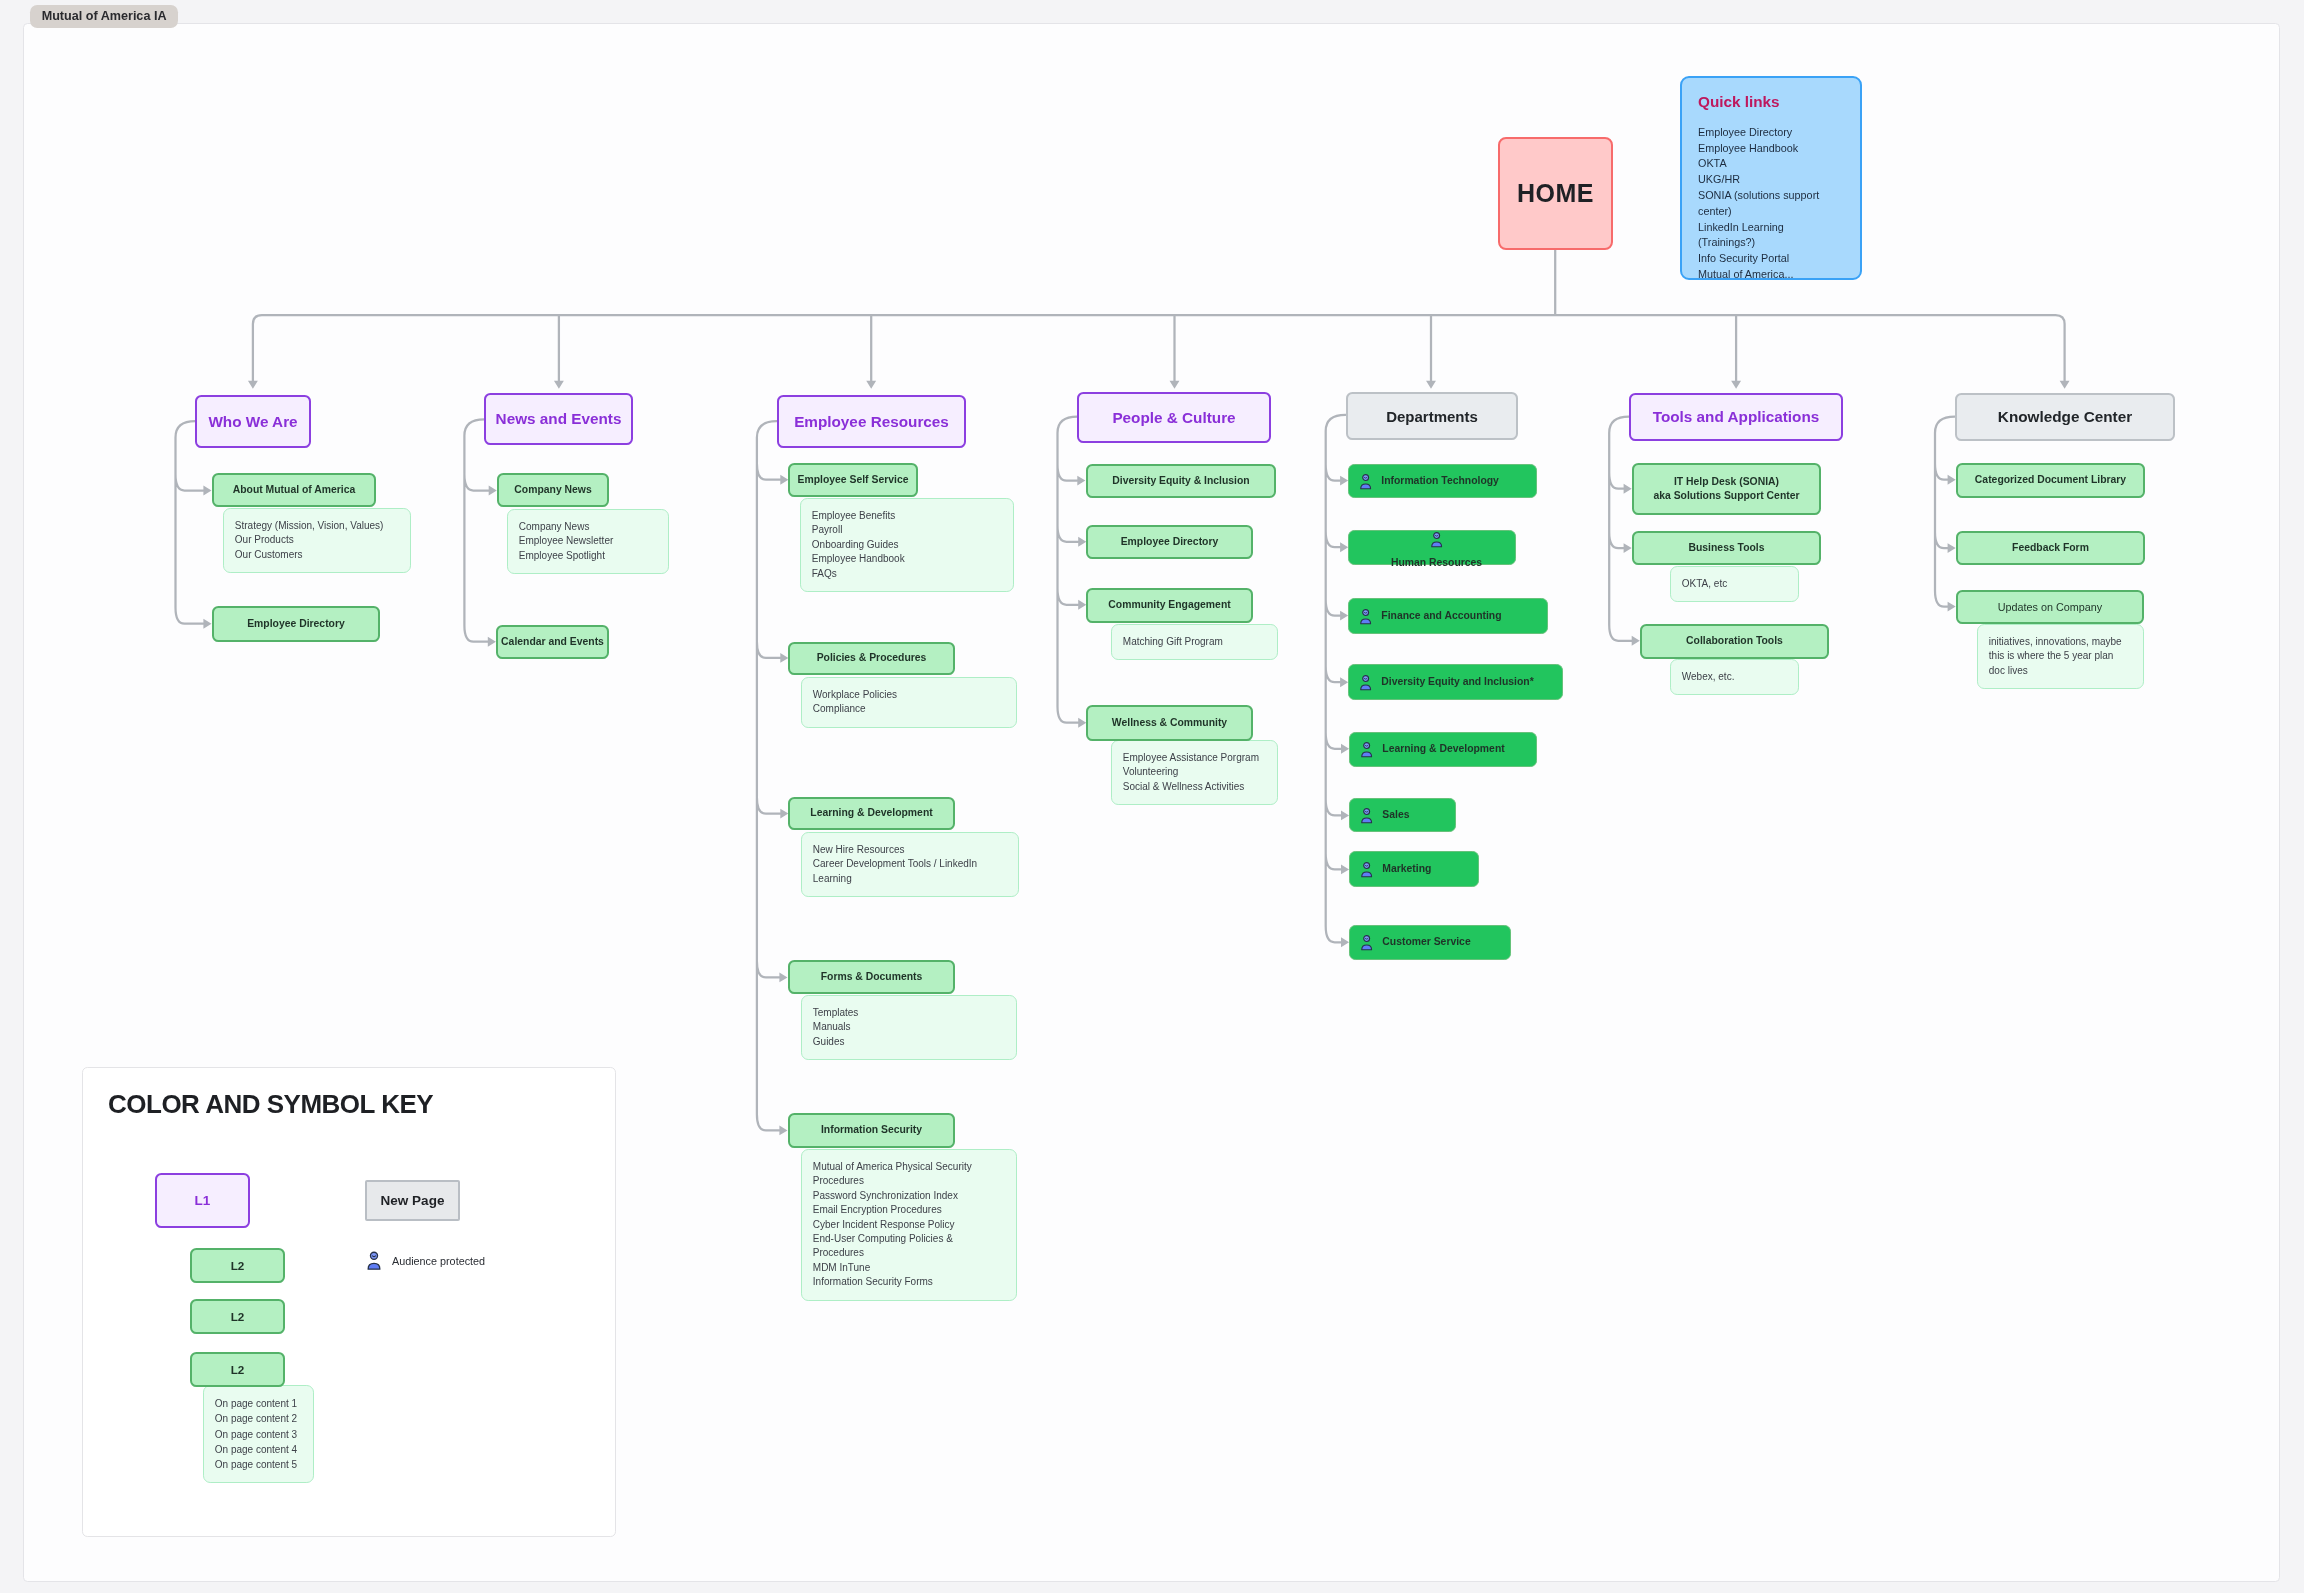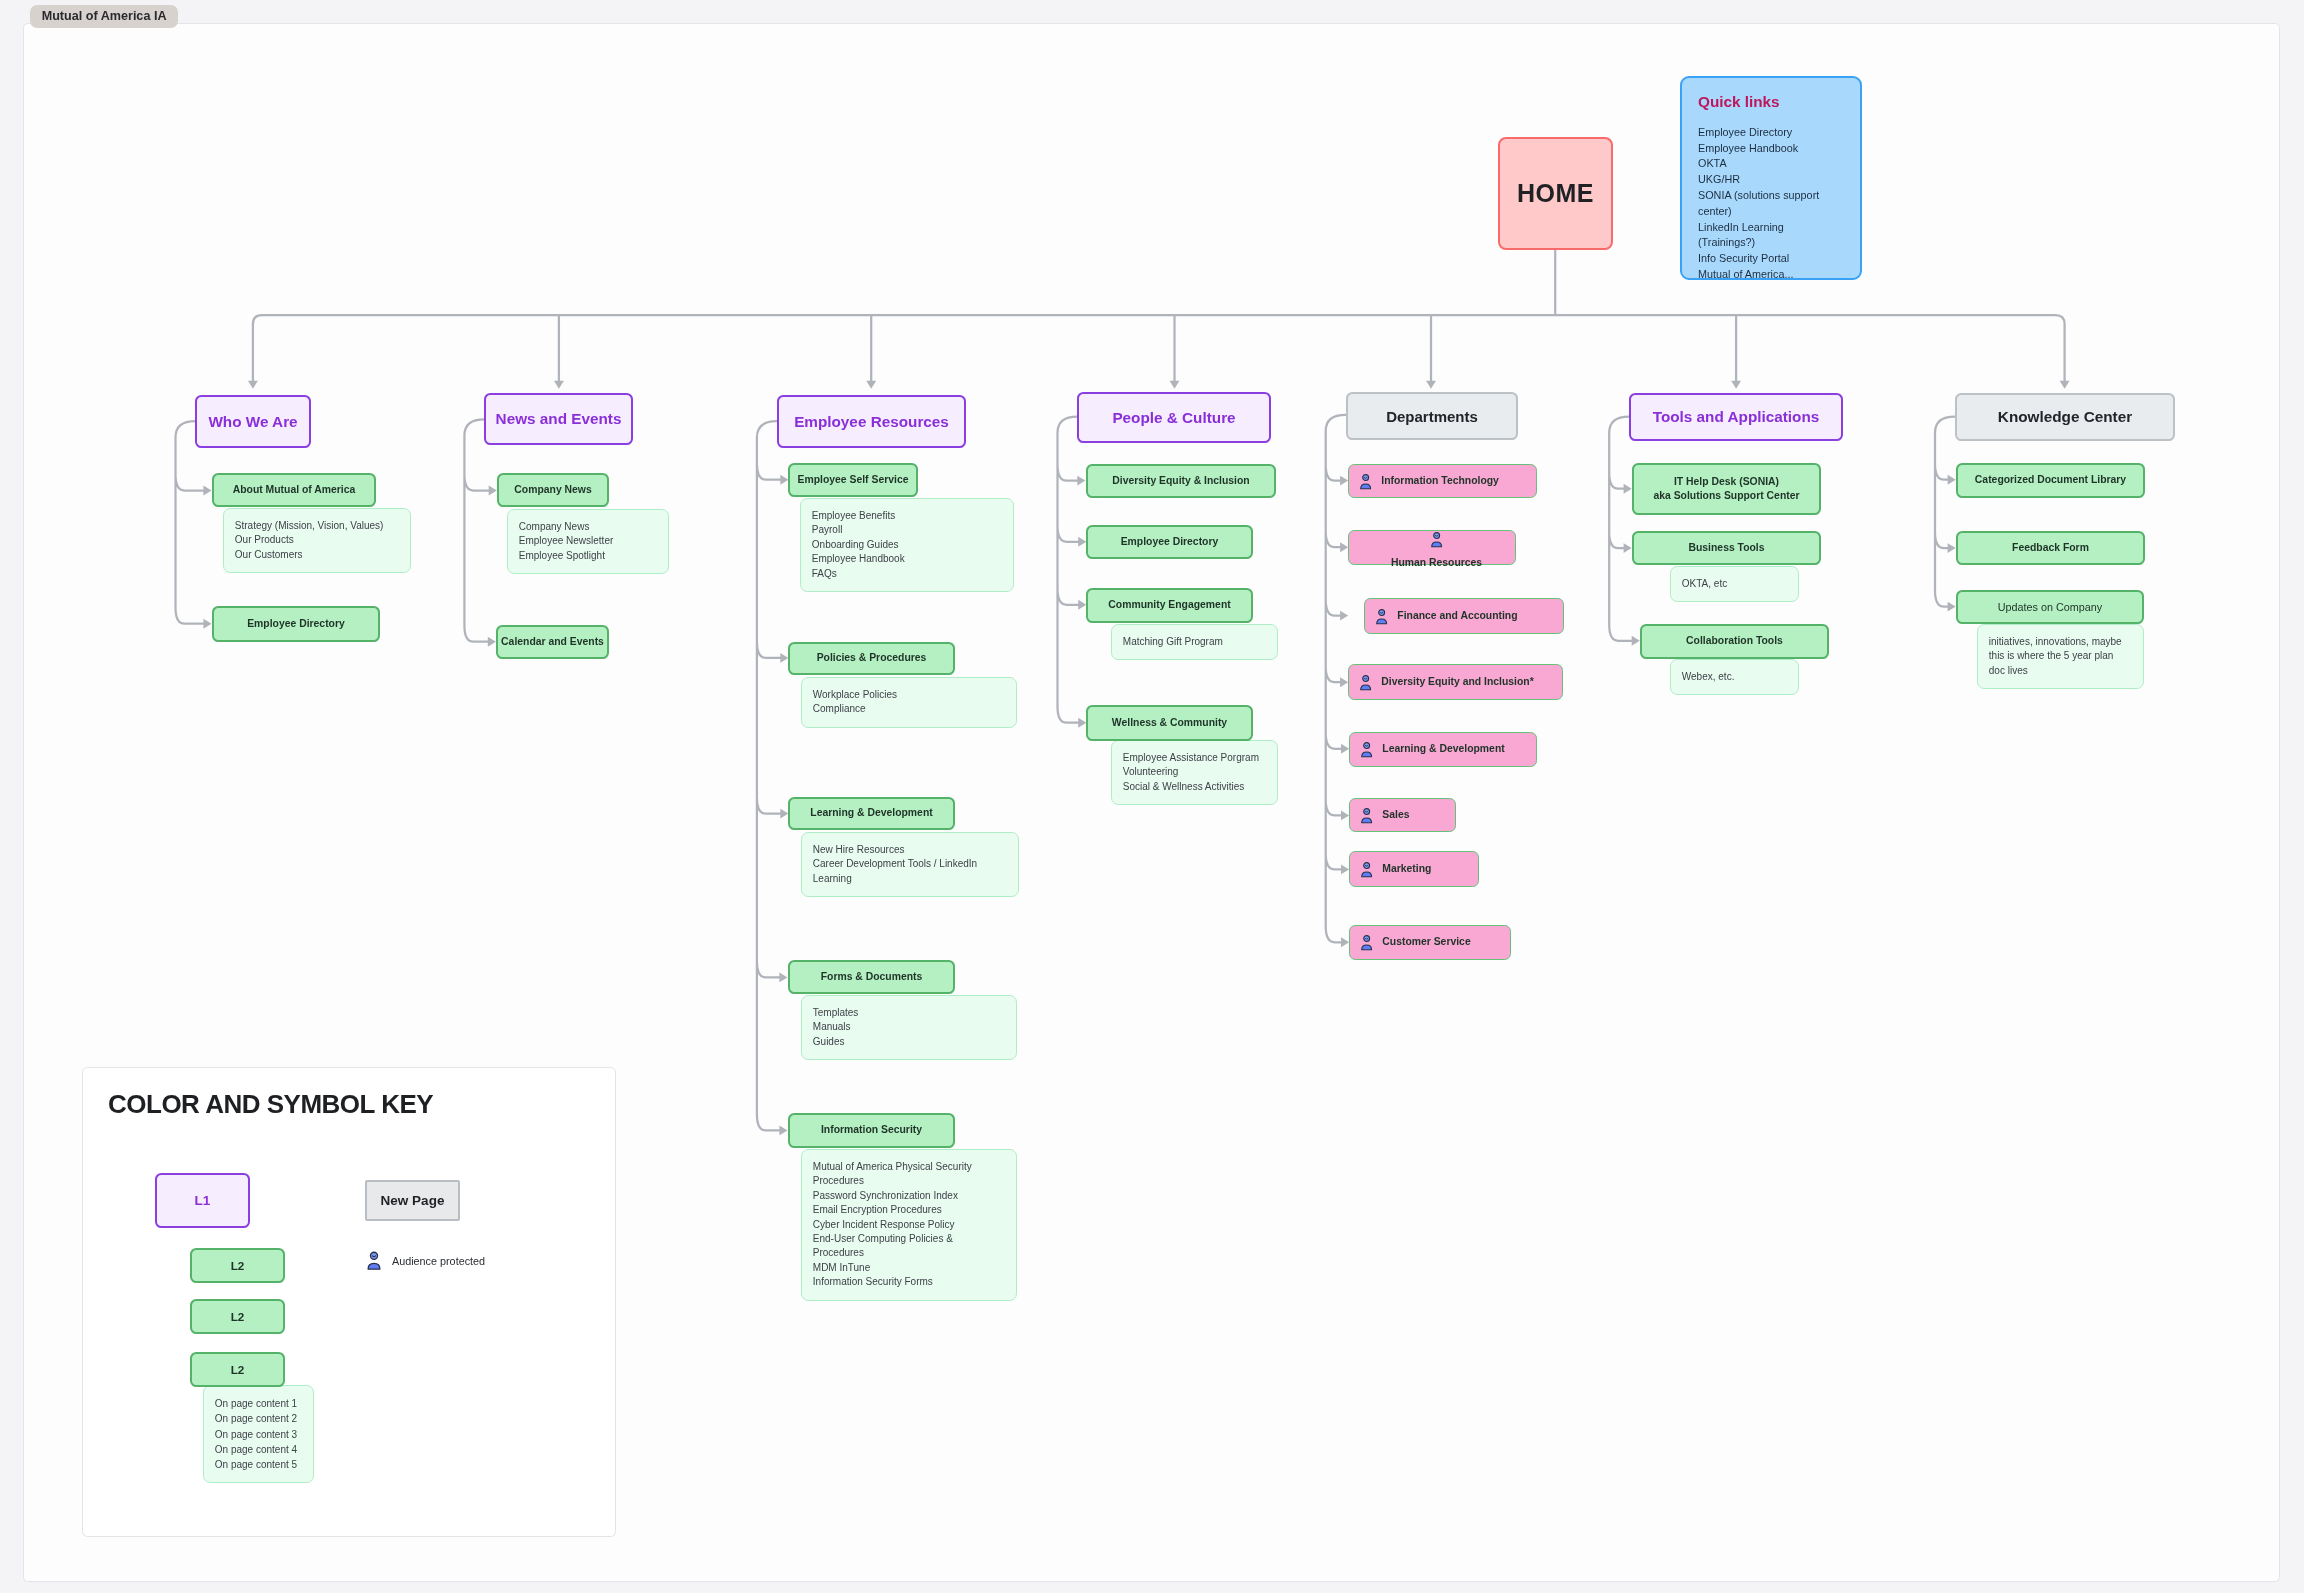--- a/index.html
+++ b/index.html
@@ -29,21 +29,21 @@
     font-weight:700;font-size:15.3px;z-index:2;
   }
   .l1.gray{background:#e9ecef;border-color:#bcc1c6;color:#212529;}
   .l2{
     background:#b4f0c2;border:2.3px solid #54b269;color:#1f3328;
     font-weight:700;font-size:10.4px;white-space:pre-line;line-height:1.35;
   }
   .l2.reg{font-weight:400;font-size:10.8px;}
   .dep{
     justify-content:flex-start;padding-left:9px;gap:8px;
-    border-width:1.8px;border-color:#66c27a;background:#f9a8d4;text-align:left;
+    border-width:1.8px;border-color:#66c27a;background:#22c55e;text-align:left;
   }
   .content{
     position:absolute;box-sizing:border-box;z-index:2;
     background:#e9fcf0;border:1.4px solid #aeeec6;border-radius:7.2px;
     color:#3e4149;font-size:10px;line-height:14.4px;
     padding:10px 10.8px;white-space:pre-line;text-align:left;
   }
   .home{
     background:#ffc9c9;border:2.7px solid #f76b6b;border-radius:8px;
     font-size:25px;font-weight:800;letter-spacing:0.5px;color:#1f2125;
@@ -192,21 +192,21 @@
 
 <div class="node l1 gray" style="left:1346px;top:392px;width:172px;height:48px;font-size:15px;">
     <span>Departments</span>
   </div>
 <div class="node l2 dep" style="left:1348px;top:464px;width:189px;height:34px;"><svg class="picon" width="15.3" height="17" viewBox="0 0 17 19">
       <use href="#person"></use>
     </svg><span>Information Technology</span></div>
 <div class="node l2 dep" style="left:1348px;top:530px;width:168px;height:35px;flex-direction:column;"><svg class="picon" width="15.3" height="17" viewBox="0 0 17 19">
       <use href="#person"></use>
     </svg><span>Human Resources</span></div>
-<div class="node l2 dep" style="left:1348px;top:598px;width:200px;height:36px;margin-left:16px;"><svg class="picon" width="15.3" height="17" viewBox="0 0 17 19">
+<div class="node l2 dep" style="left:1348px;top:598px;width:200px;height:36px;"><svg class="picon" width="15.3" height="17" viewBox="0 0 17 19">
       <use href="#person"></use>
     </svg><span>Finance and Accounting</span></div>
 <div class="node l2 dep" style="left:1348px;top:664px;width:215px;height:36px;"><svg class="picon" width="15.3" height="17" viewBox="0 0 17 19">
       <use href="#person"></use>
     </svg><span>Diversity Equity and Inclusion*</span></div>
 <div class="node l2 dep" style="left:1349px;top:732px;width:188px;height:35px;"><svg class="picon" width="15.3" height="17" viewBox="0 0 17 19">
       <use href="#person"></use>
     </svg><span>Learning &amp; Development</span></div>
 <div class="node l2 dep" style="left:1349px;top:798px;width:107px;height:34px;"><svg class="picon" width="15.3" height="17" viewBox="0 0 17 19">
       <use href="#person"></use>

